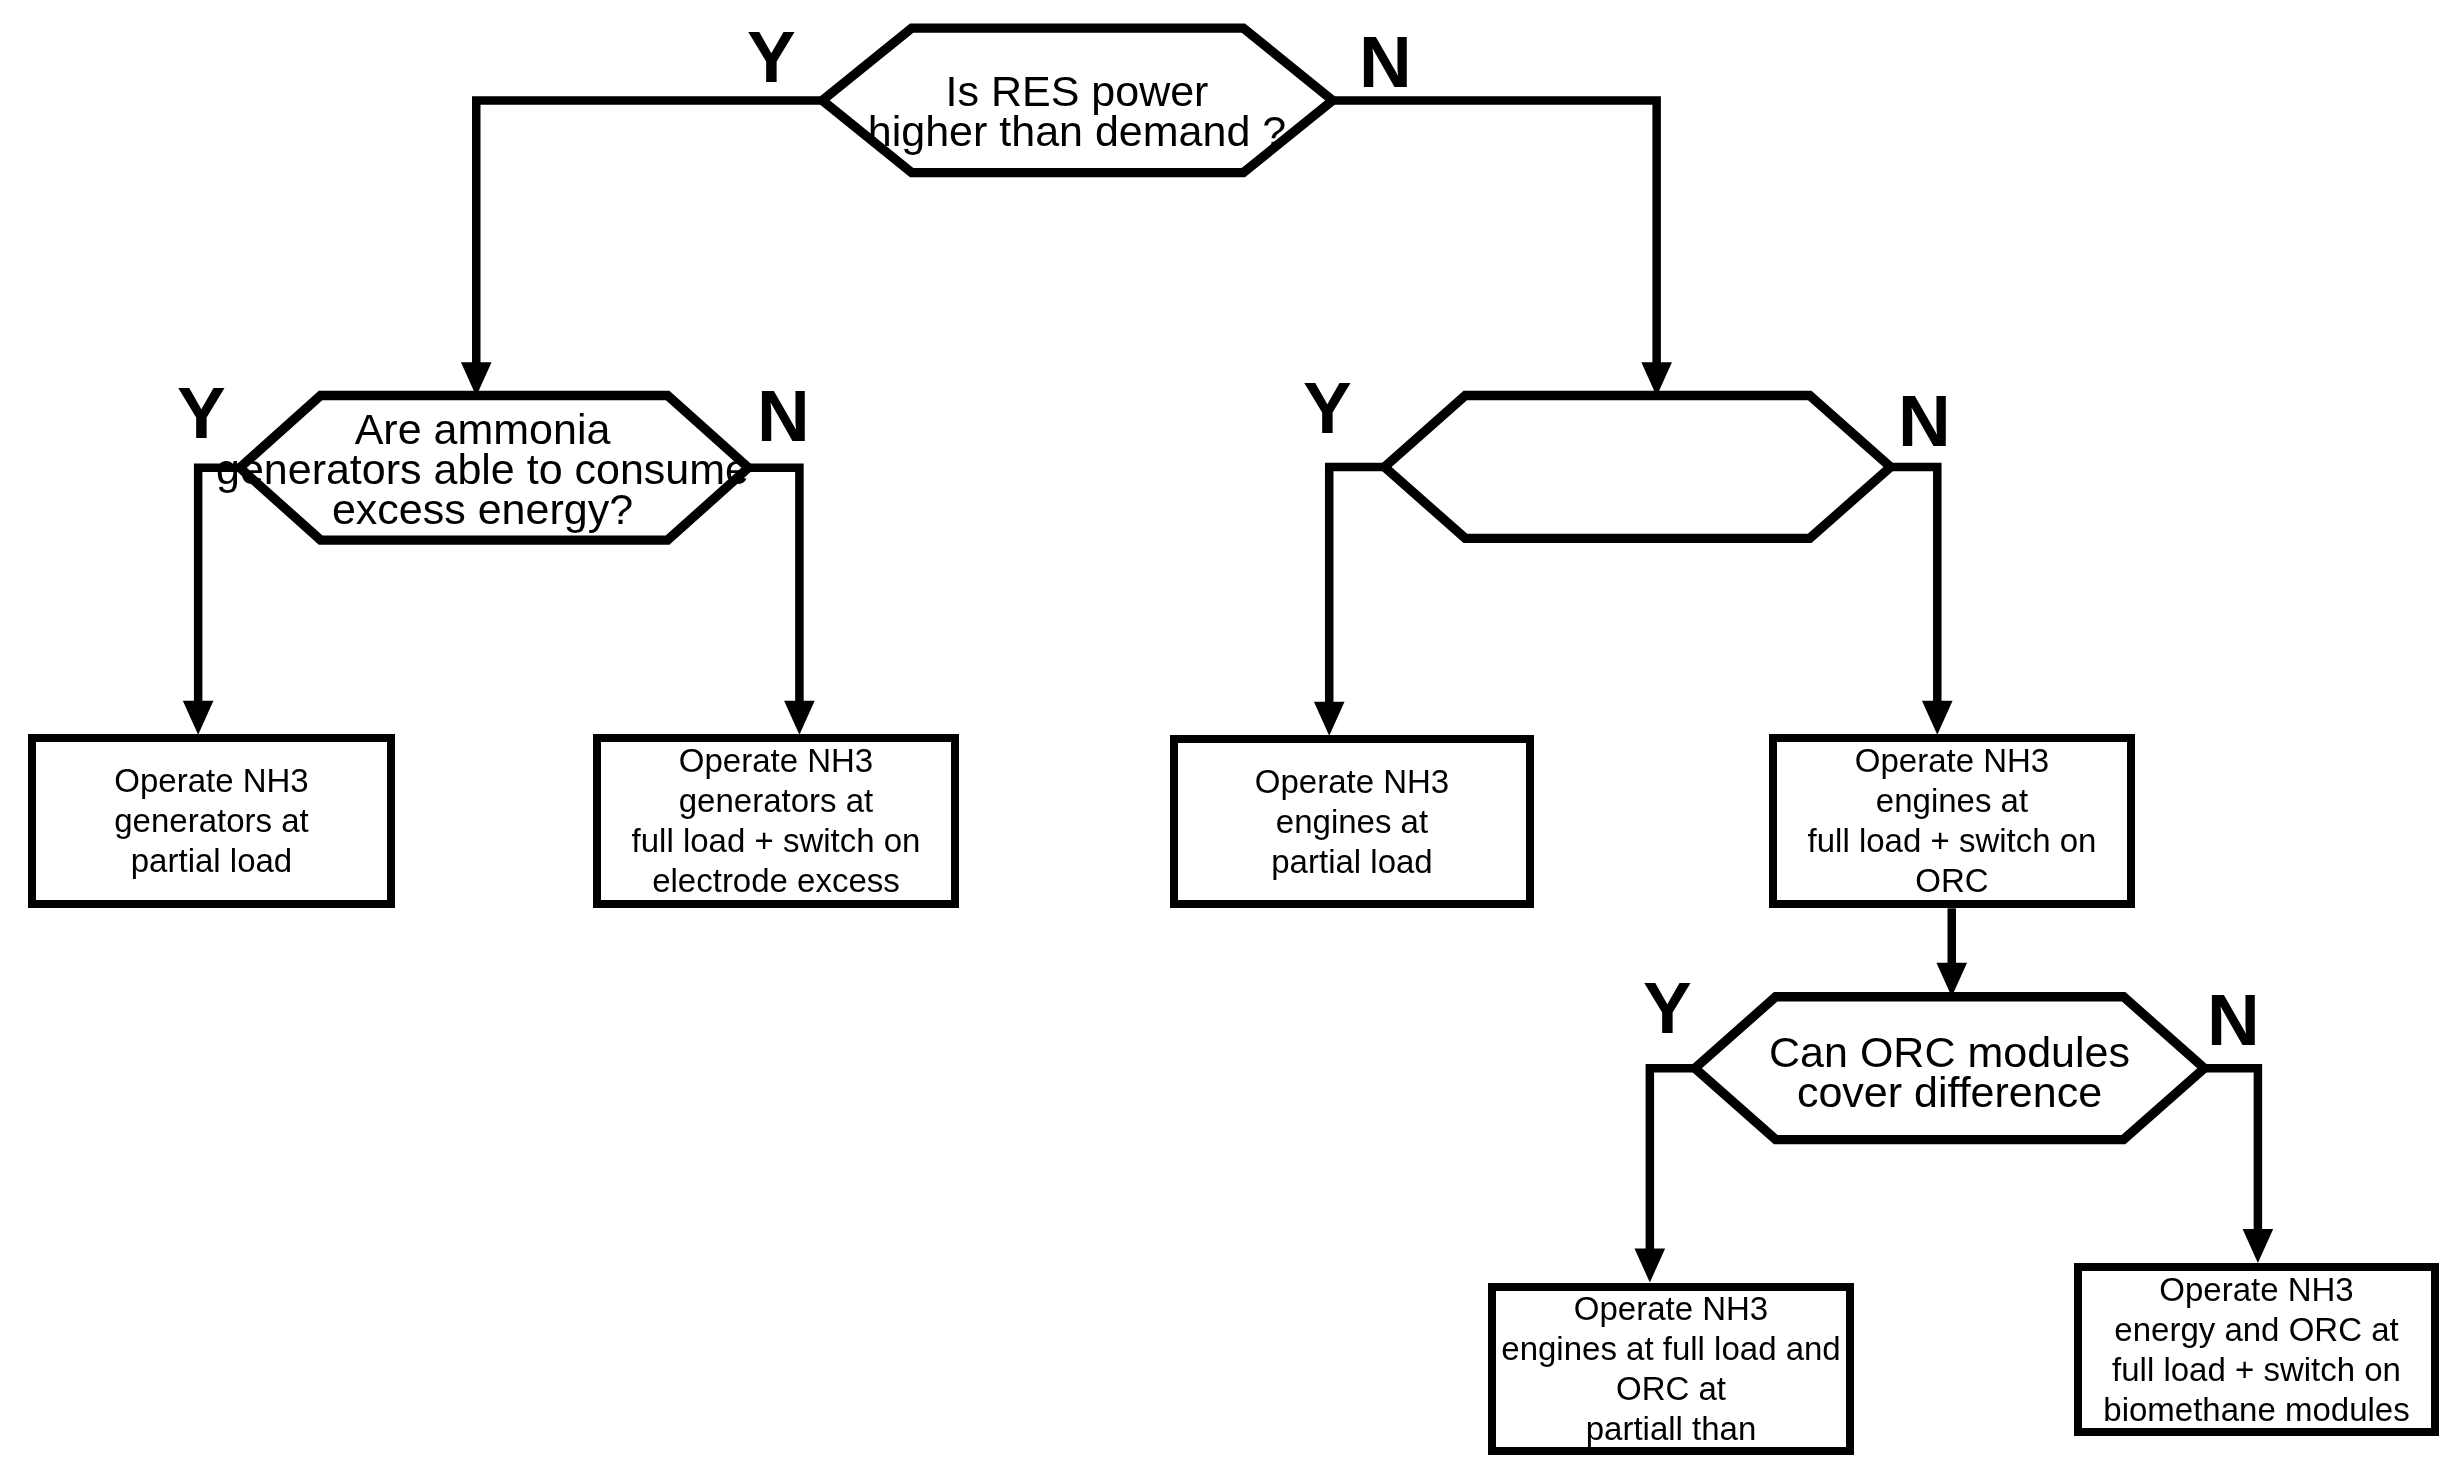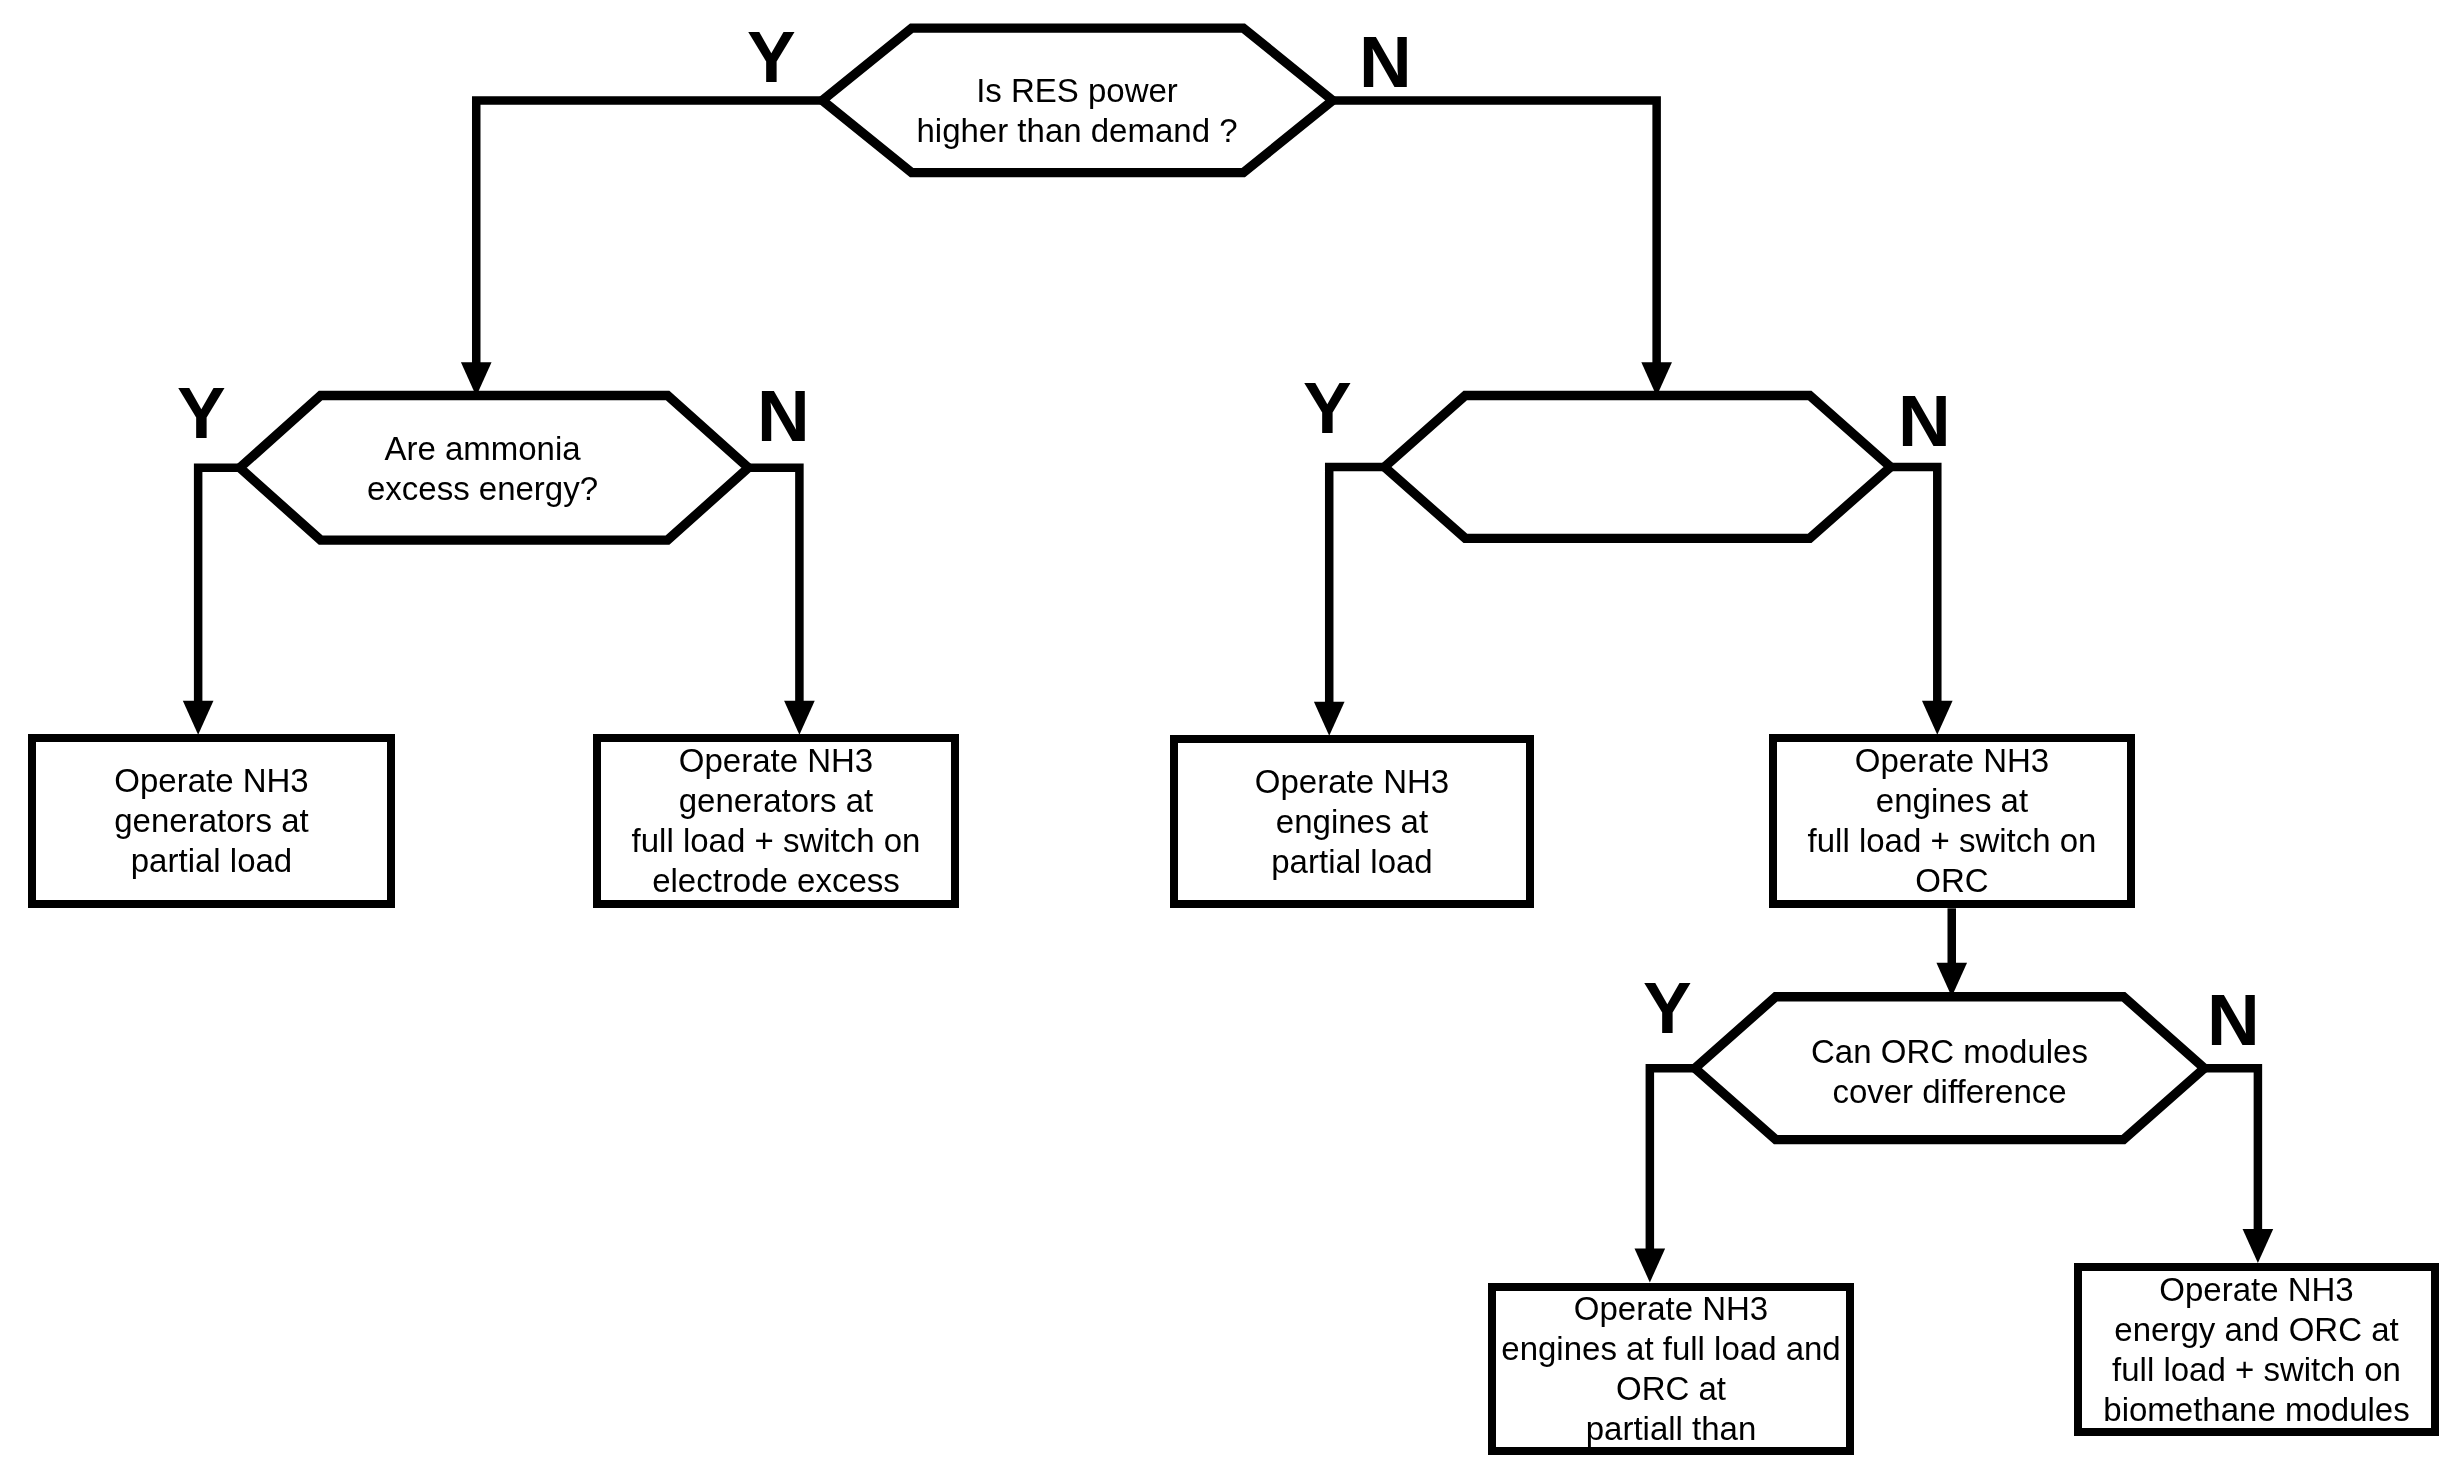--- a/index.html
+++ b/index.html
@@ -17,21 +17,21 @@
     left: 0; top: 0;
     width: 2462px; height: 1479px;
   }
   .node-text {
     position: absolute;
     display: flex;
     flex-direction: column;
     align-items: center;
     justify-content: center;
     text-align: center;
-    font-size: 33px;
+    font-size: 43px;
     line-height: 40px;
     white-space: nowrap;
   }
   .action-box {
     position: absolute;
     box-sizing: border-box;
     border: 8.5px solid #000000;
     background: #ffffff;
     display: flex;
     flex-direction: column;
@@ -89,20 +89,21 @@
     </g>
   </svg>
 
   <div class="node-text" style="left:822px; top:38px; width:510px; height:145px;">
     <div>Is RES power</div>
     <div>higher than demand ?</div>
   </div>
 
   <div class="node-text" style="left:228px; top:396px; width:509px; height:145px;">
     <div>Are ammonia</div>
+    <div>generators able to consume</div>
     <div>excess energy?</div>
   </div>
 
 
   <div class="node-text" style="left:1695px; top:1004px; width:509px; height:136px;">
     <div>Can ORC modules</div>
     <div>cover difference</div>
   </div>
 
   <div class="action-box" style="left:28px; top:734px; width:367px; height:174px;">

